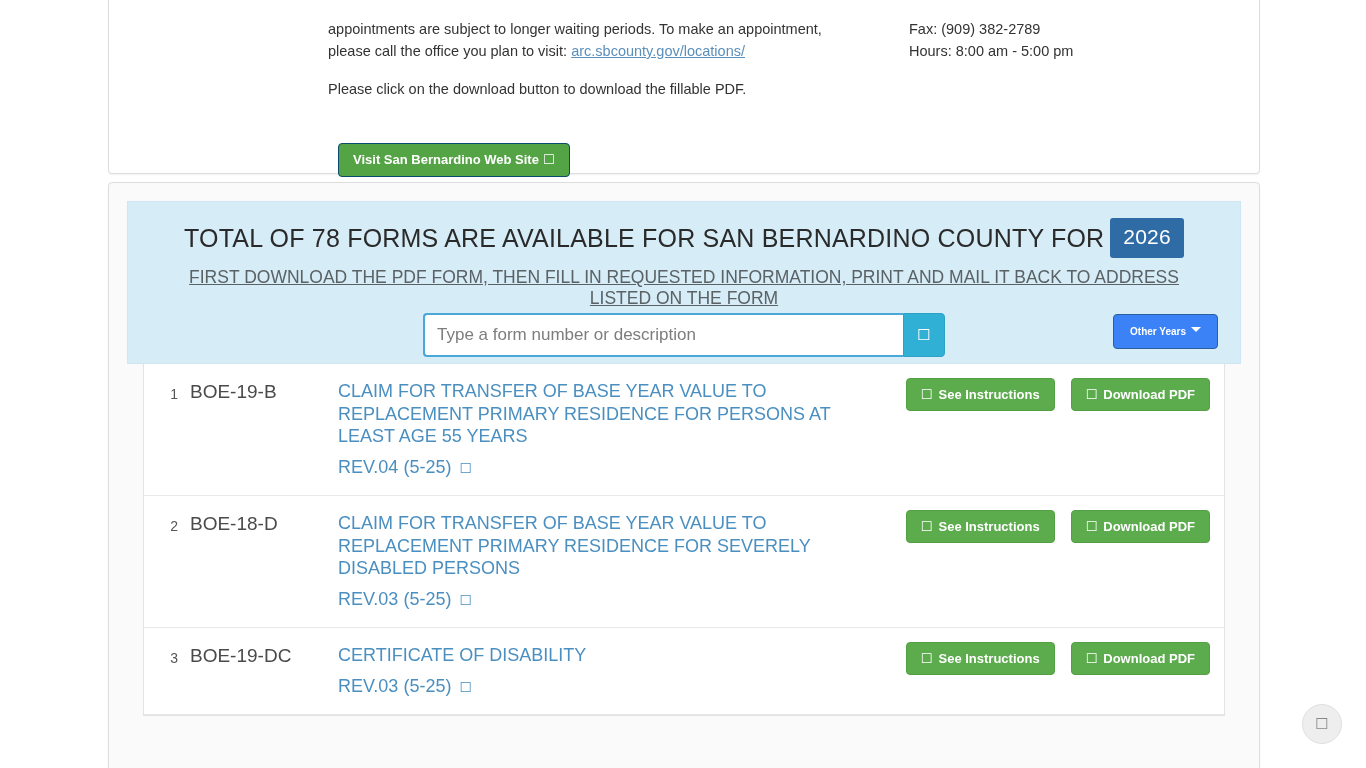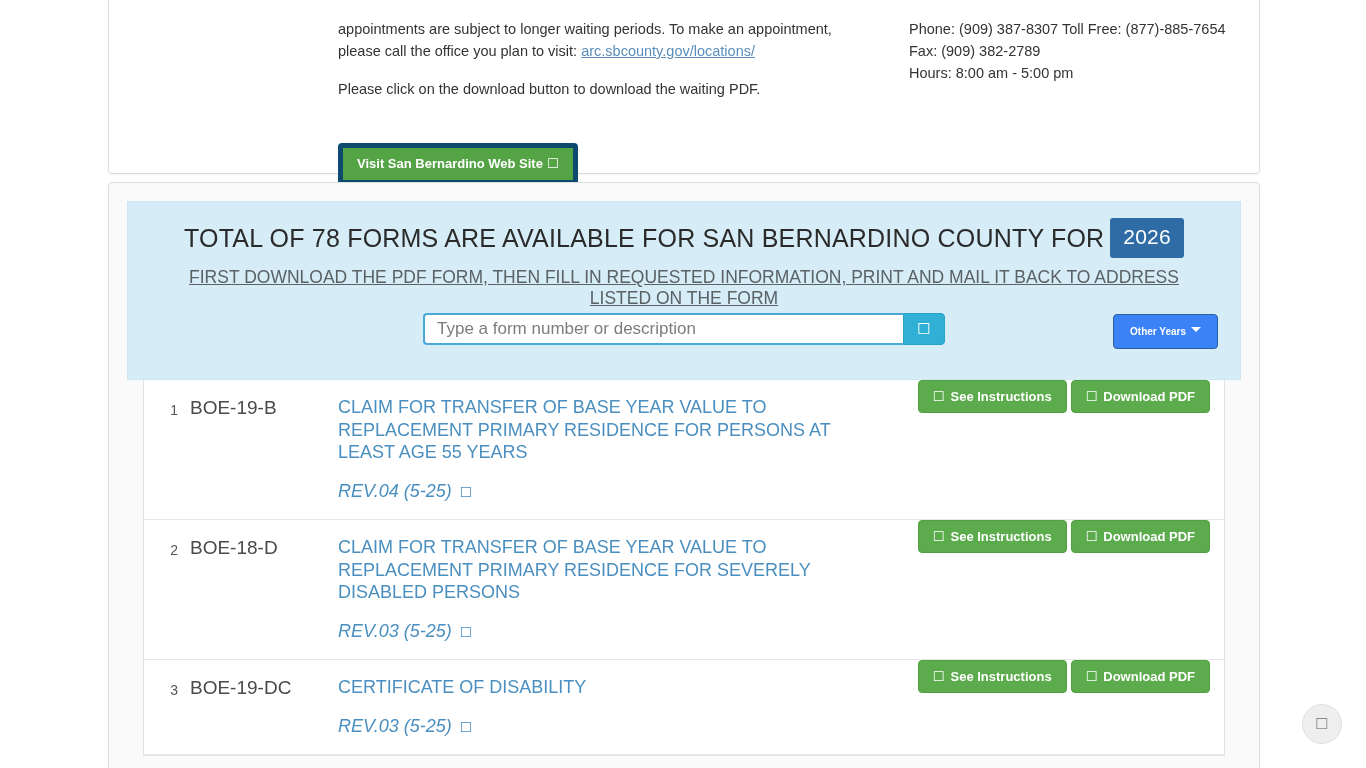--- a/index.html
+++ b/index.html
@@ -29,21 +29,21 @@
     box-shadow: 0 1px 2px rgba(0,0,0,0.06);
     padding: 16px 20px 28px 20px;
     height: 234px;
   }
   .top-inner {
     position: relative;
     height: 100%;
   }
   .contact-left {
     position: absolute;
-    left: 209px;
+    left: 199px;
     top: 61px;
     width: 545px;
     font-size: 14.5px;
     color: #333333;
     line-height: 22px;
   }
   .contact-left a {
     color: #5a8fbb;
     text-decoration: underline;
   }
@@ -57,21 +57,21 @@
     color: #333333;
     line-height: 22px;
   }
   .contact-right div { white-space: nowrap; }
   .visit-btn {
     position: absolute;
     left: 209px;
     top: 186px;
     background: #54a345;
     color: #ffffff;
-    border: 5px solid #0c4a6e;
+    border: 1px solid #0c4a6e;
     border-radius: 4px;
     font-size: 13px;
     font-weight: bold;
     padding: 9px 14px;
     cursor: pointer;
     line-height: 14px;
   }
   .visit-btn .glyph {
     font-family: "DejaVu Sans", sans-serif;
     font-weight: normal;
@@ -87,21 +87,21 @@
     height: 600px;
     background: #fafafa;
     border: 1px solid #dddddd;
     border-radius: 4px;
     box-shadow: 0 1px 2px rgba(0,0,0,0.06);
     padding: 18px;
   }
   .header-box {
     background: #d6ecf6;
     border: 1px solid #cfe7f3;
-    padding: 16px 12px 20px 12px;
+    padding: 16px 12px 4px 12px;
     text-align: center;
   }
   .header-title {
     font-size: 25px;
     color: #2a2a2a;
     letter-spacing: 0.2px;
     line-height: 32px;
     margin: 0;
     font-weight: normal;
   }
@@ -137,21 +137,21 @@
     position: relative;
     margin-top: 4px;
     height: 46px;
   }
   .search-wrap {
     position: absolute;
     left: 50%;
     transform: translateX(-50%);
     display: flex;
     width: 522px;
-    height: 32px;
+    height: 44px;
   }
   .search-input {
     flex: 1;
     border: 2px solid #4aa8d8;
     border-right: none;
     border-radius: 4px 0 0 4px;
     font-size: 17px;
     color: #666666;
     padding: 0 12px;
     outline: none;
@@ -222,35 +222,34 @@
   }
   .row .desc {
     width: 500px;
     font-size: 18px;
     color: #4a8fc0;
     line-height: 22.5px;
     cursor: pointer;
   }
   .row .desc .rev {
     display: block;
-    margin-top: 16px;
-    font-style: italic;
+    margin-top: 8px;
   }
   .row .desc .glyph {
     font-family: "DejaVu Sans", sans-serif;
     font-size: 14px;
     margin-left: 8px;
     color: #4a8fc0;
   }
   .row .actions {
     position: absolute;
     right: 14px;
-    top: 0;
+    top: 14px;
     display: flex;
-    gap: 4px;
+    gap: 16px;
     border-radius: 10px;
   }
   .btn-green {
     background: #5cab4c;
     border: 1px solid #52a043;
     border-radius: 4px;
     color: #ffffff;
     font-size: 13px;
     font-weight: bold;
     padding: 8px 14px;
@@ -287,24 +286,23 @@
 
 <div class="page">
 
   <div class="top-panel">
     <div class="top-inner">
       <div class="contact-left">
         <p>
           <span>appointments are subject to longer waiting periods. To make an appointment,</span><br>
           <span>please call the office you plan to visit: </span><a href="#">arc.sbcounty.gov/locations/</a>
         </p>
-        <p>Please click on the download button to download the waiting PDF.</p>
+        <p>Please click on the download button to download the fillable PDF.</p>
       </div>
       <div class="contact-right">
-        <div>Phone: (909) 387-8307 Toll Free: (877)-885-7654</div>
         <div>Fax: (909) 382-2789</div>
         <div>Hours: 8:00 am - 5:00 pm</div>
       </div>
       <button class="visit-btn">
         <span>Visit San Bernardino Web Site</span><span class="glyph">☐</span>
       </button>
     </div>
   </div>
 
   <div class="forms-panel">

